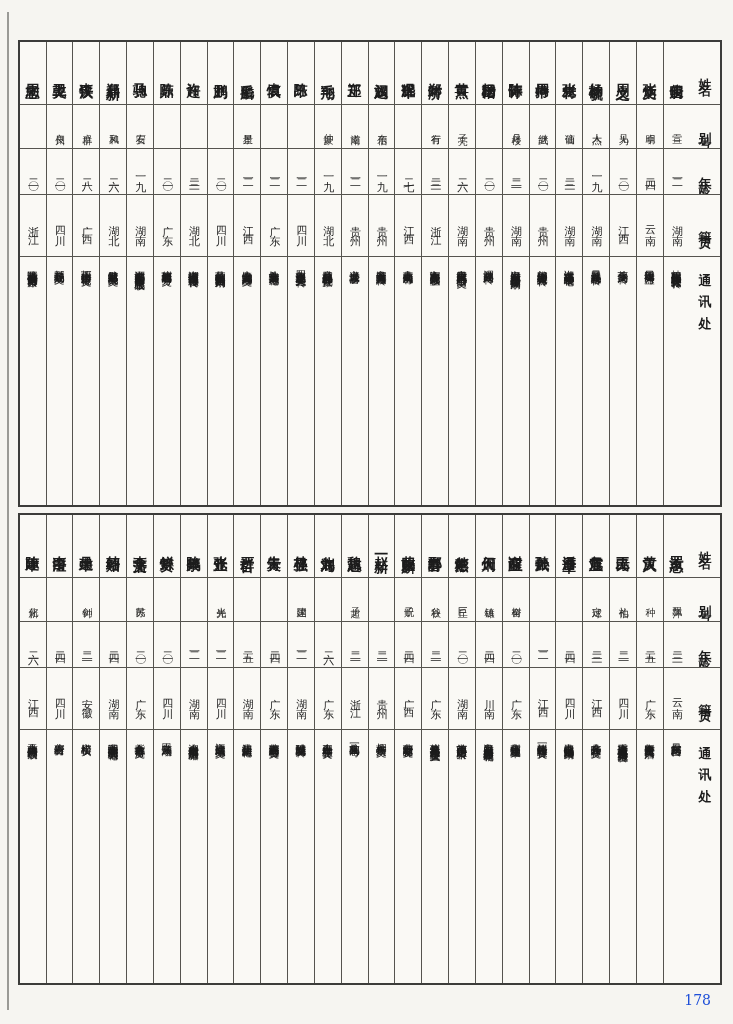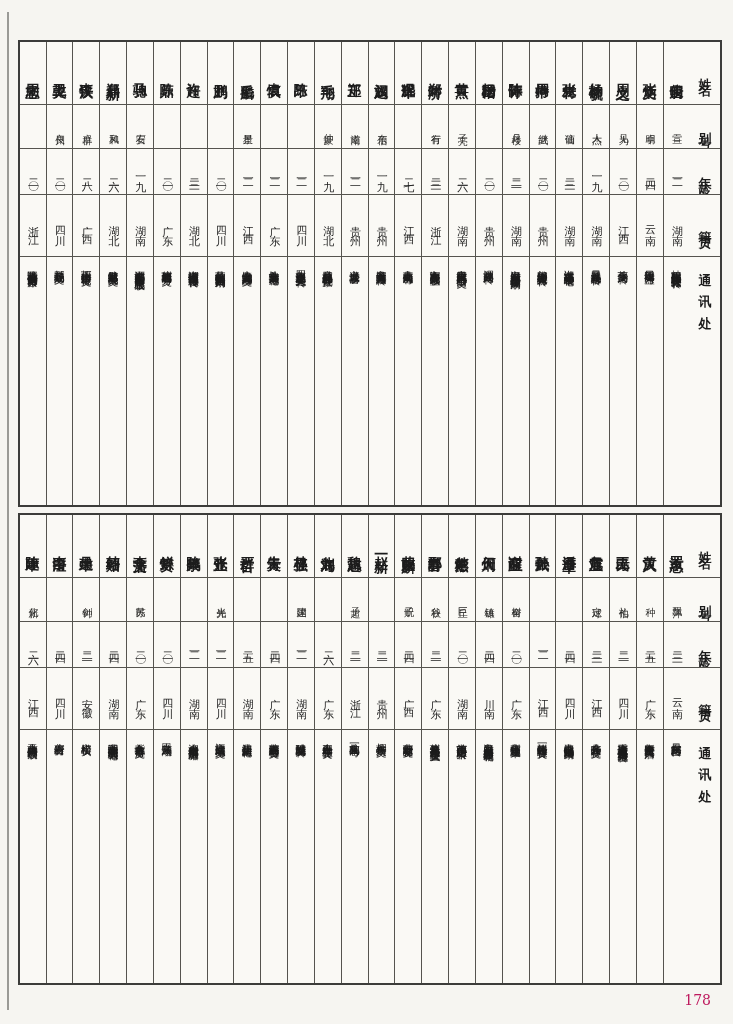--- a/index.html
+++ b/index.html
@@ -54,21 +54,21 @@
   .t-name{font-size:14px;font-weight:bold;letter-spacing:1px;}
   .t-alias{font-size:10px;color:#2a2a28;letter-spacing:1px;}
   .t-age{font-size:11px;letter-spacing:2px;}
   .t-native{font-size:11px;letter-spacing:9px;}
   .t-addr{font-size:10.5px;line-height:12.5px;letter-spacing:0.5px;max-height:100%;}
   .h-label{font-size:13px;font-weight:bold;letter-spacing:5px;}
   .h-addr{font-size:13px;font-weight:bold;letter-spacing:22px;}
   .page-number{
     position:absolute;right:22px;bottom:16px;
     font-family:"DejaVu Serif",serif;
-    font-size:14px;color:#be185d;
+    font-size:14px;color:#1d4ed8;
   }
 </style>
 </head>
 <body>
 
 <div class="page-inner">
   <div class="scan-edge"></div>
 
   <div id="table-top" class="dir-table">
     <div class="col header-col">

